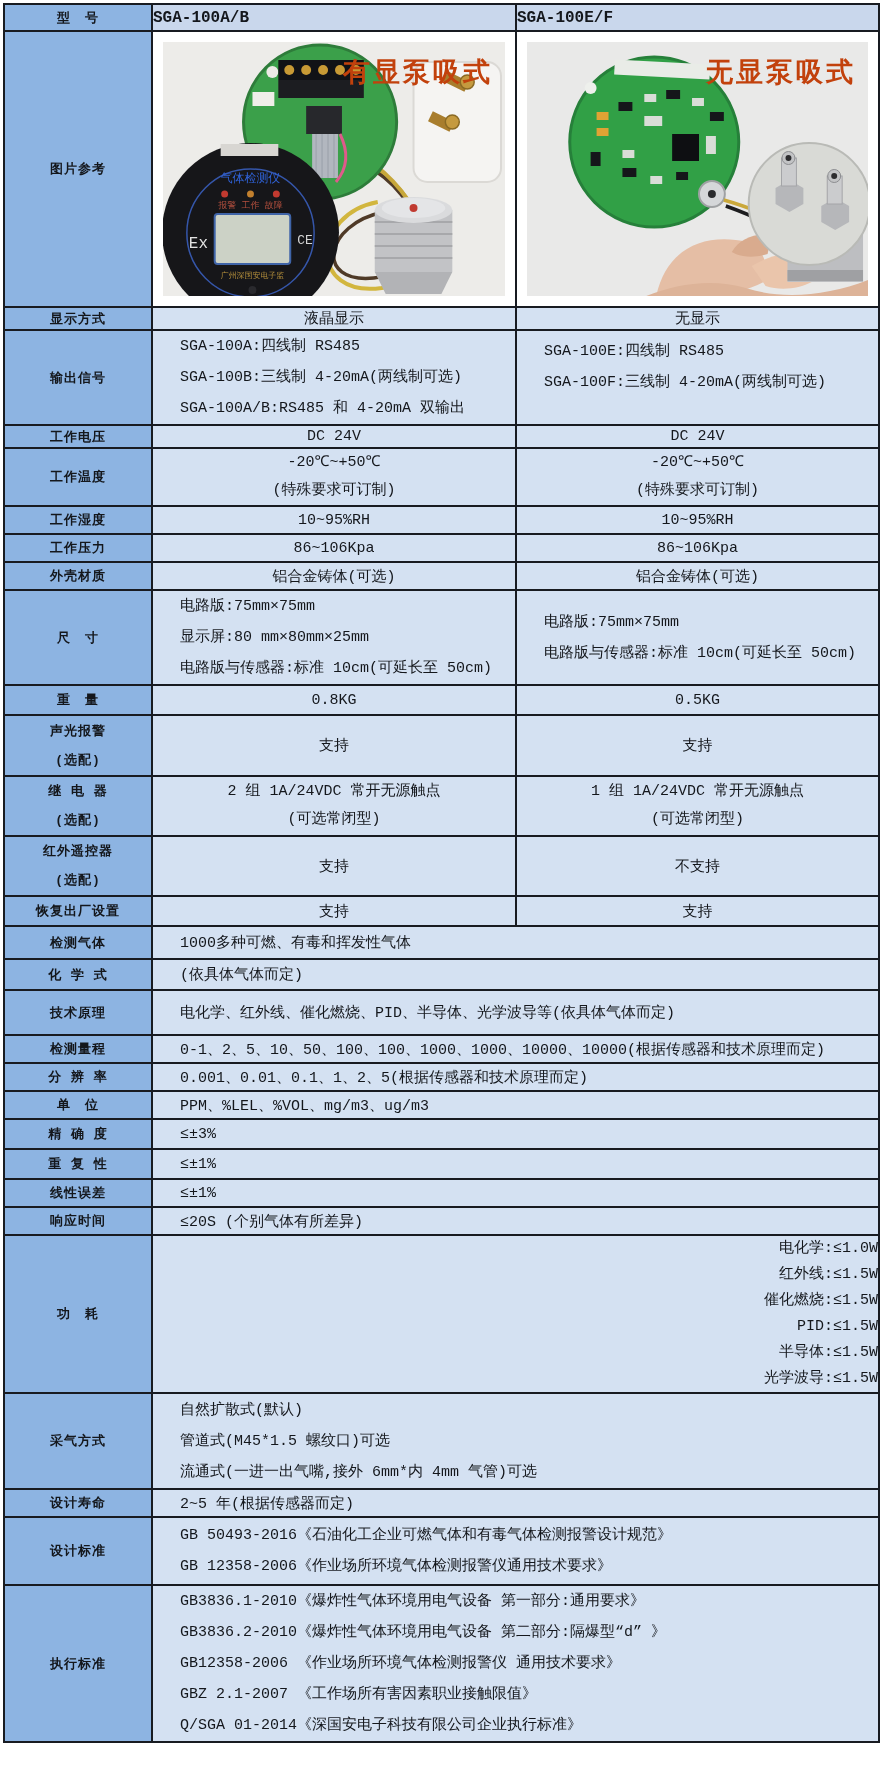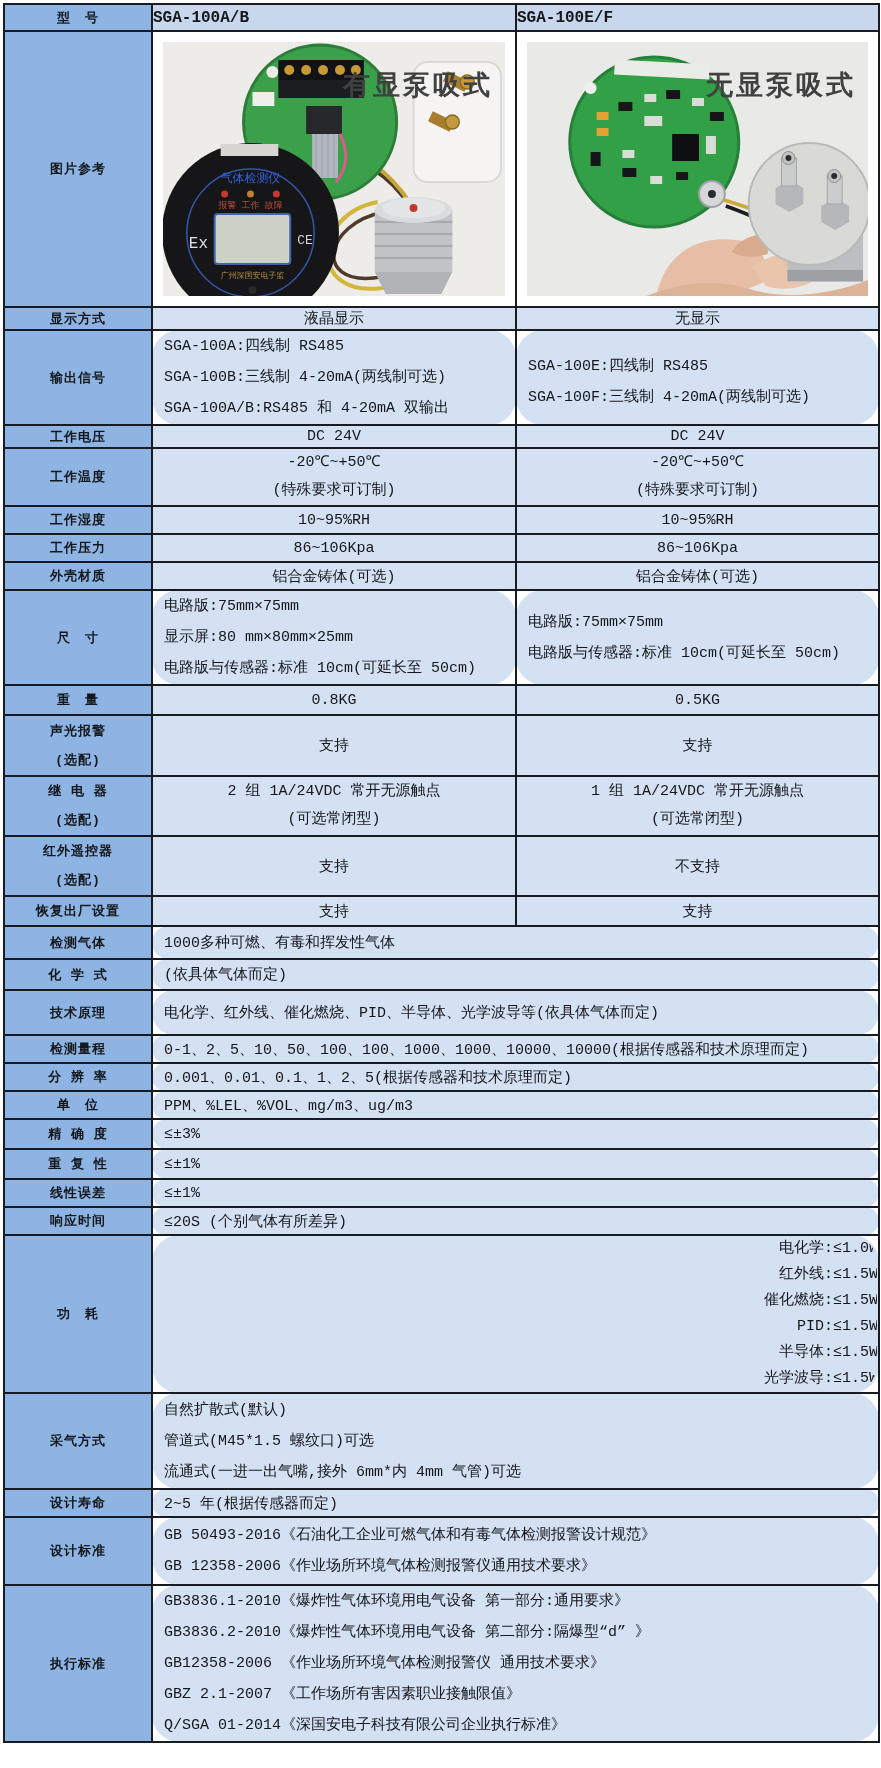--- a/index.html
+++ b/index.html
@@ -19,31 +19,31 @@
     padding:0; font-size:15px; overflow:hidden;
   }
   td.lab {
     background:#8db4e2; font-weight:bold; text-align:center;
     font-size:13px; letter-spacing:1px;
   }
   td.hdr {
     background:#c9d7ec; font-weight:bold; font-size:16px;
   }
   td.val { background:#d4e1f2; text-align:center; }
-  td.val.left { text-align:left; padding-left:11px;border-radius:27px; }
+  td.val.left { text-align:left; padding-left:27px; }
   .ln { line-height:31px; white-space:nowrap; }
   .ln26 { line-height:26px; white-space:nowrap;text-align:right; }
   .lnc { line-height:28px; text-align:center; }
   .lablnc { line-height:29px; text-align:center; }
   td.photocell { background:#ffffff; padding:10px; }
   .photo { position:relative; width:100%; height:254px; background:#ebeae7; overflow:hidden; }
   .photo svg { display:block; width:100%; height:100%; }
   .watermark {
-    position:absolute; top:25px; right:12px;
-    font-size:27px; font-weight:bold; color:#404040; letter-spacing:3px;
+    position:absolute; top:12px; right:12px;
+    font-size:27px; font-weight:bold; color:#c2410c; letter-spacing:3px;
     font-family:"Liberation Sans","DejaVu Sans",sans-serif;
   }
 </style>
 </head>
 <body>
 
 <table class="spec">
   <colgroup>
       <col class="c1">
       <col class="c2">
@@ -188,21 +188,21 @@
   </tr>
 
   <tr style="height:95px">
     <td class="lab">输出信号</td>
     <td class="val left">
       <div class="ln">SGA-100A:四线制 RS485</div>
       <div class="ln">SGA-100B:三线制 4-20mA(两线制可选)</div>
       <div class="ln">SGA-100A/B:RS485 和 4-20mA 双输出</div>
     </td>
     <td class="val left" style="vertical-align:top">
-      <div class="ln" style="margin-top:20px">SGA-100E:四线制 RS485</div>
+      <div class="ln" style="margin-top:5px">SGA-100E:四线制 RS485</div>
       <div class="ln">SGA-100F:三线制 4-20mA(两线制可选)</div>
     </td>
   </tr>
 
   <tr style="height:23px">
     <td class="lab">工作电压</td>
     <td class="val">DC 24V</td>
     <td class="val">DC 24V</td>
   </tr>
 

